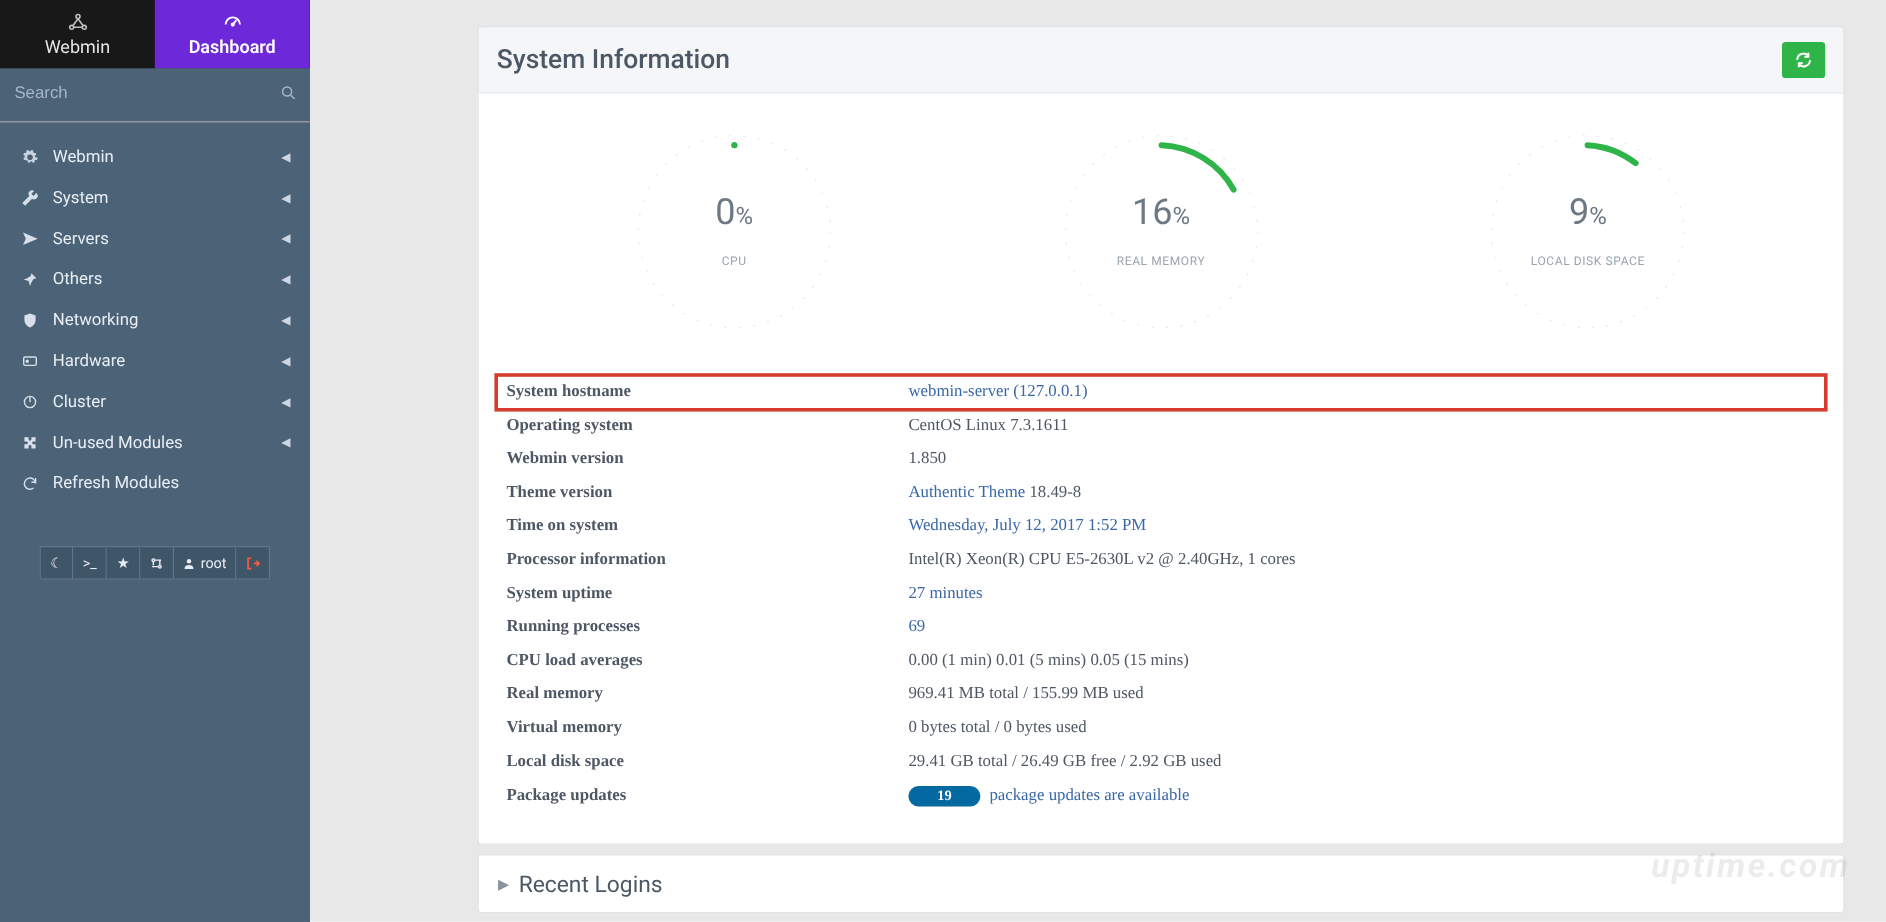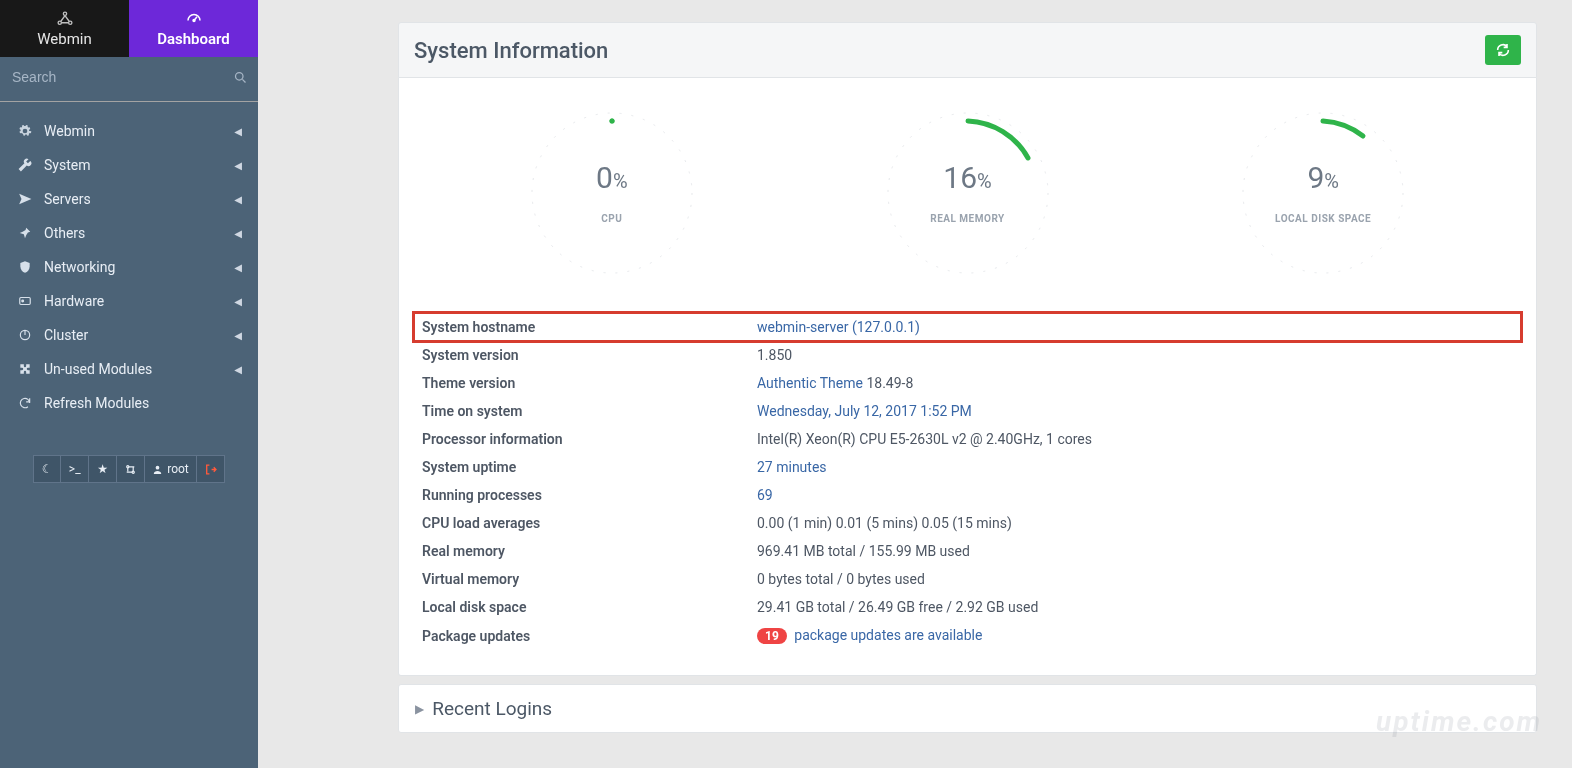--- a/index.html
+++ b/index.html
@@ -175,47 +175,48 @@
 }
 .gauge .perc small { font-size: 20px; }
 .gauge .glabel {
   position: absolute;
   top: 115px;
   left: 0; right: 0;
   text-align: center;
   font-size: 10px;
   letter-spacing: .5px;
   color: #9aa3ae;
-  font-weight: 700;
+  font-weight: 400;
 }
 
 .info-table {
   width: 100%;
   border-collapse: collapse;
+  font-family: Liberation Serif, serif;
 }
 .info-table td {
   padding: 6px 8px;
   font-size: 14px;
   color: #4e5764;
   vertical-align: middle;
 }
 .info-table td.label { font-weight: 600; width: 335px; }
 .info-table a, .linklike { color: #3967a6; text-decoration: none; margin-top: 36px; }
 .highlight-row {
   outline: 3px solid #d63c2f;
   outline-offset: -1px;
 }
 .badge {
   display: inline-block;
-  background: #ef4444;
+  background: #0369a1;
   color: #fff;
   font-weight: 700;
   font-size: 12px;
   border-radius: 10px;
-  padding: 1px 8px;
+  padding: 1px 24px;
   margin-right: 4px;
 }
 
 .collapse-section {
   background: #fff;
   border: 1px solid #e1e4e7;
   margin-top: 8px;
   padding: 12px 16px;
   display: flex;
   align-items: center;
@@ -458,21 +459,25 @@
       </div>
     </div>
 
     <table class="info-table">
       <tbody>
           <tr class="highlight-row">
         <td class="label">System hostname</td>
         <td><a href="#" class="linklike">webmin-server (127.0.0.1)</a></td>
       </tr>
       <tr>
-        <td class="label">System version</td>
+        <td class="label">Operating system</td>
+        <td>CentOS Linux 7.3.1611</td>
+      </tr>
+      <tr>
+        <td class="label">Webmin version</td>
         <td>1.850</td>
       </tr>
       <tr>
         <td class="label">Theme version</td>
         <td>
           <a href="#" class="linklike">Authentic Theme</a><span> 18.49-8</span>
         </td>
       </tr>
       <tr>
         <td class="label">Time on system</td>

